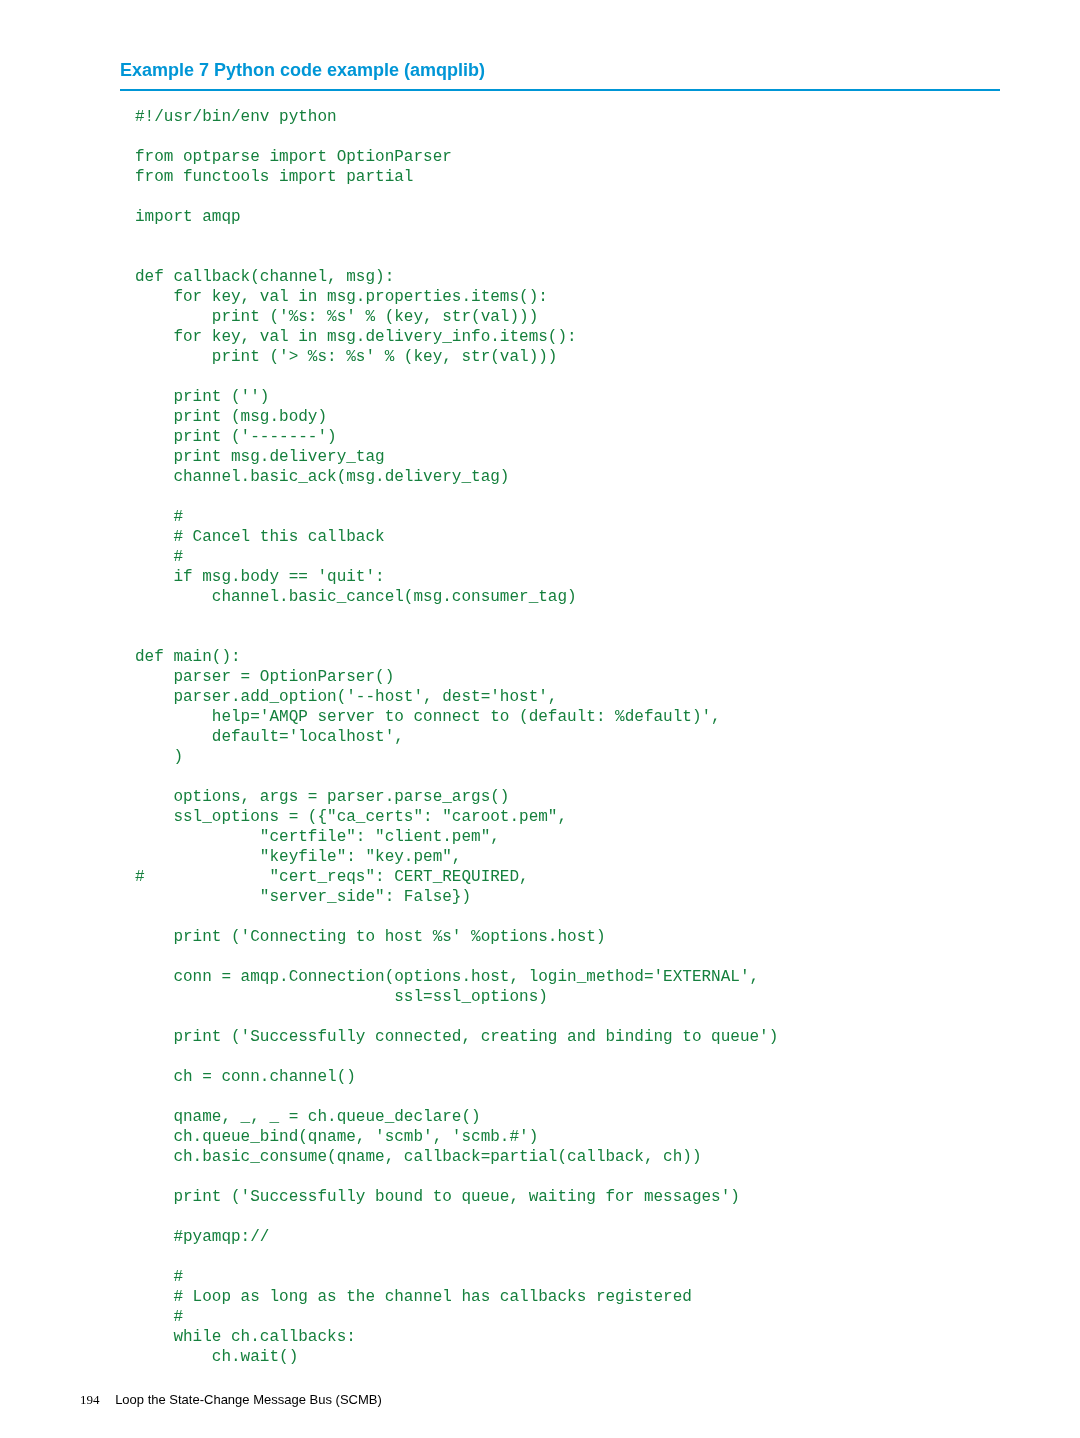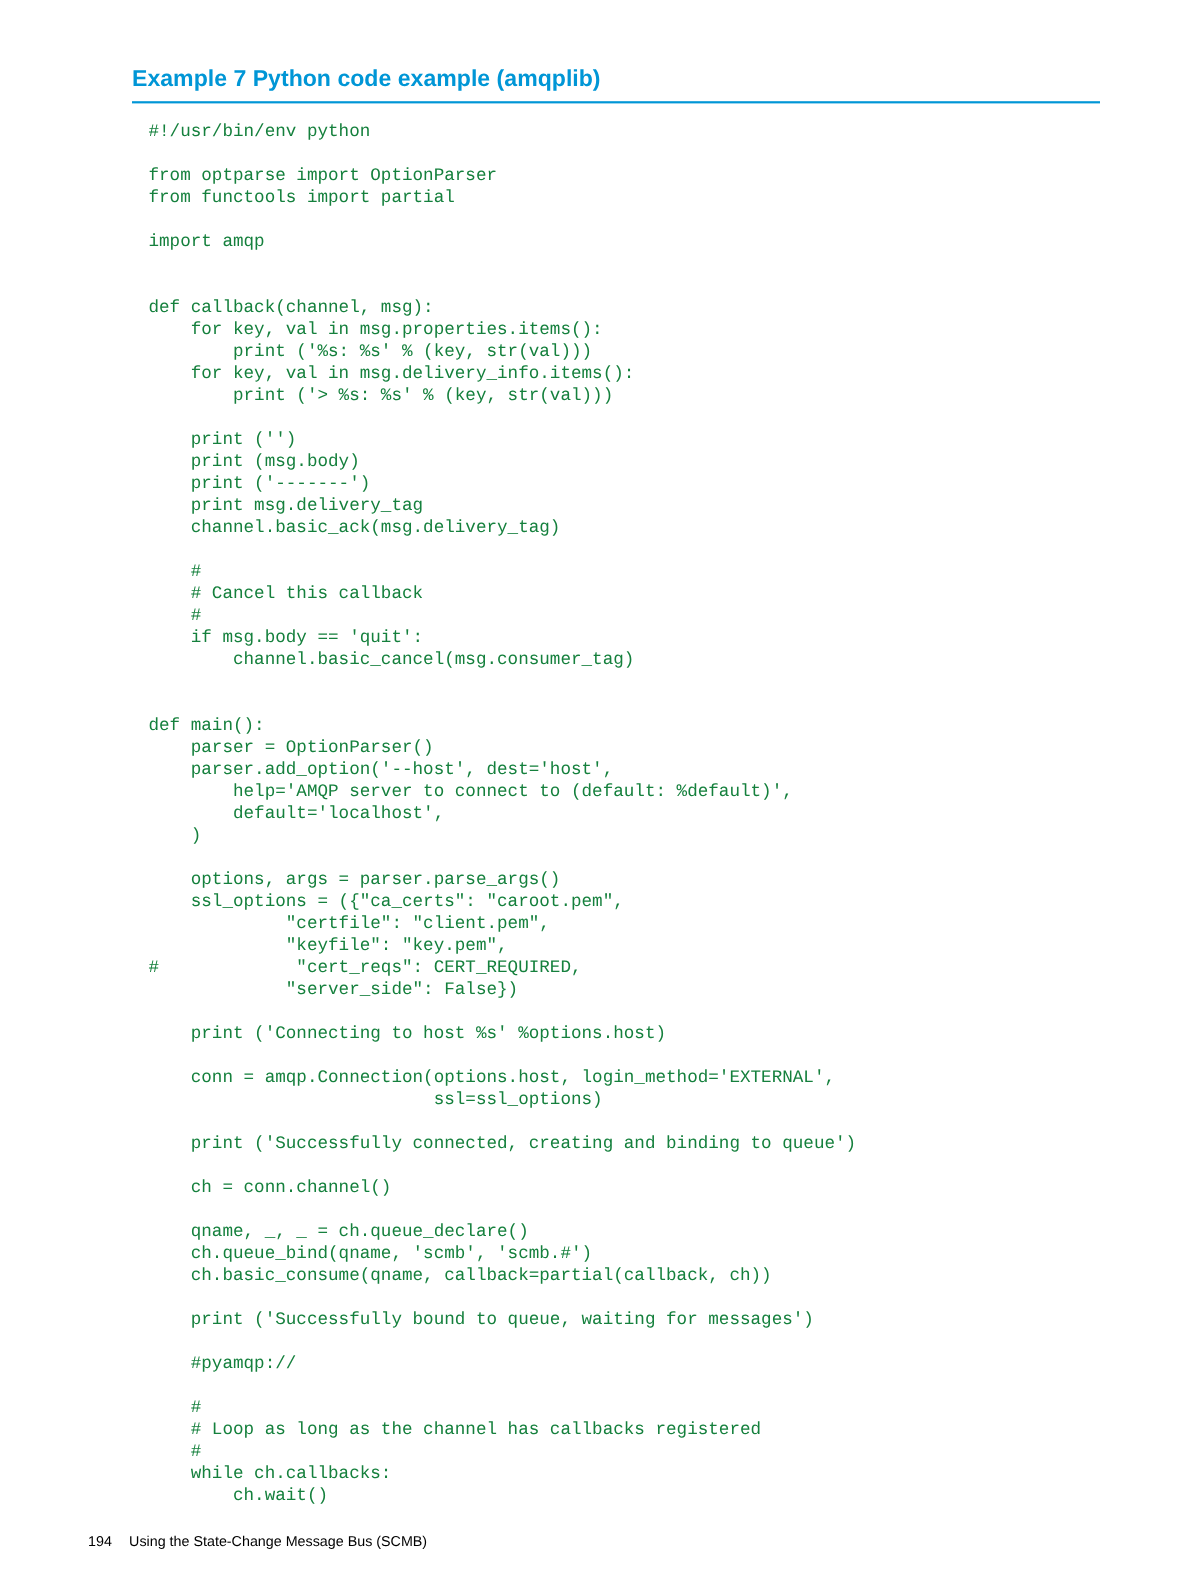--- a/index.html
+++ b/index.html
@@ -12,21 +12,21 @@
       font-family: Arial, Helvetica, sans-serif;
       width: 1080px;
       height: 1438px;
       padding: 60px 80px 30px 80px;
       position: relative;
     }
     .example-title {
       color: #0096d6;
       font-family: Arial, Helvetica, sans-serif;
       font-weight: bold;
-      font-size: 21px;
+      font-size: 18px;
       padding-bottom: 8px;
       border-bottom: 2px solid #0096d6;
       margin-bottom: 16px;
       margin-left: 40px;
     }
     .code-block {
       font-family: 'Courier New', Courier, monospace;
       font-size: 16px;
       line-height: 1.25;
       white-space: pre;
@@ -36,20 +36,21 @@
     .footer {
       position: absolute;
       bottom: 30px;
       left: 80px;
       font-family: Arial, Helvetica, sans-serif;
       font-size: 13px;
       color: #000000;
     }
     .page-number {
       margin-right: 12px;
+      font-family: Liberation Serif, serif;
     }
   </style>
 </head>
 <body>
 
 <div class="example-title">Example 7 Python code example (amqplib)</div>
 
 <div class="code-block">#!/usr/bin/env python
 
 from optparse import OptionParser
@@ -109,14 +110,14 @@
     #pyamqp://
 
     #
     # Loop as long as the channel has callbacks registered
     #
     while ch.callbacks:
         ch.wait()</div>
 
 <div class="footer">
   <span class="page-number">194</span>
-  <span>Using the State-Change Message Bus (SCMB)</span>
+  <span>Loop the State-Change Message Bus (SCMB)</span>
 </div>
 
 </body></html>

